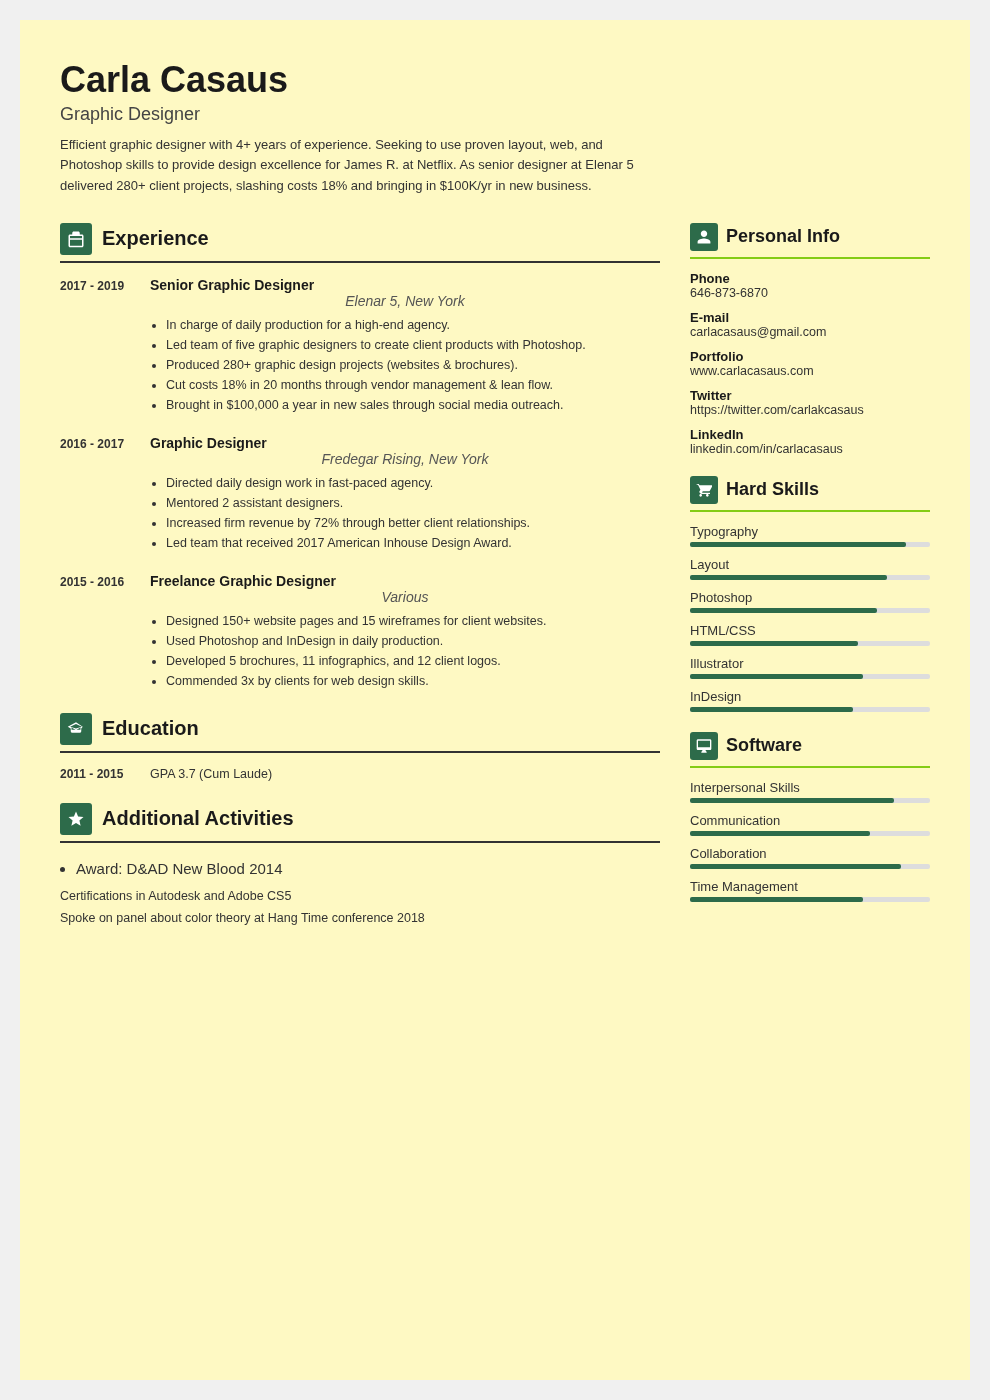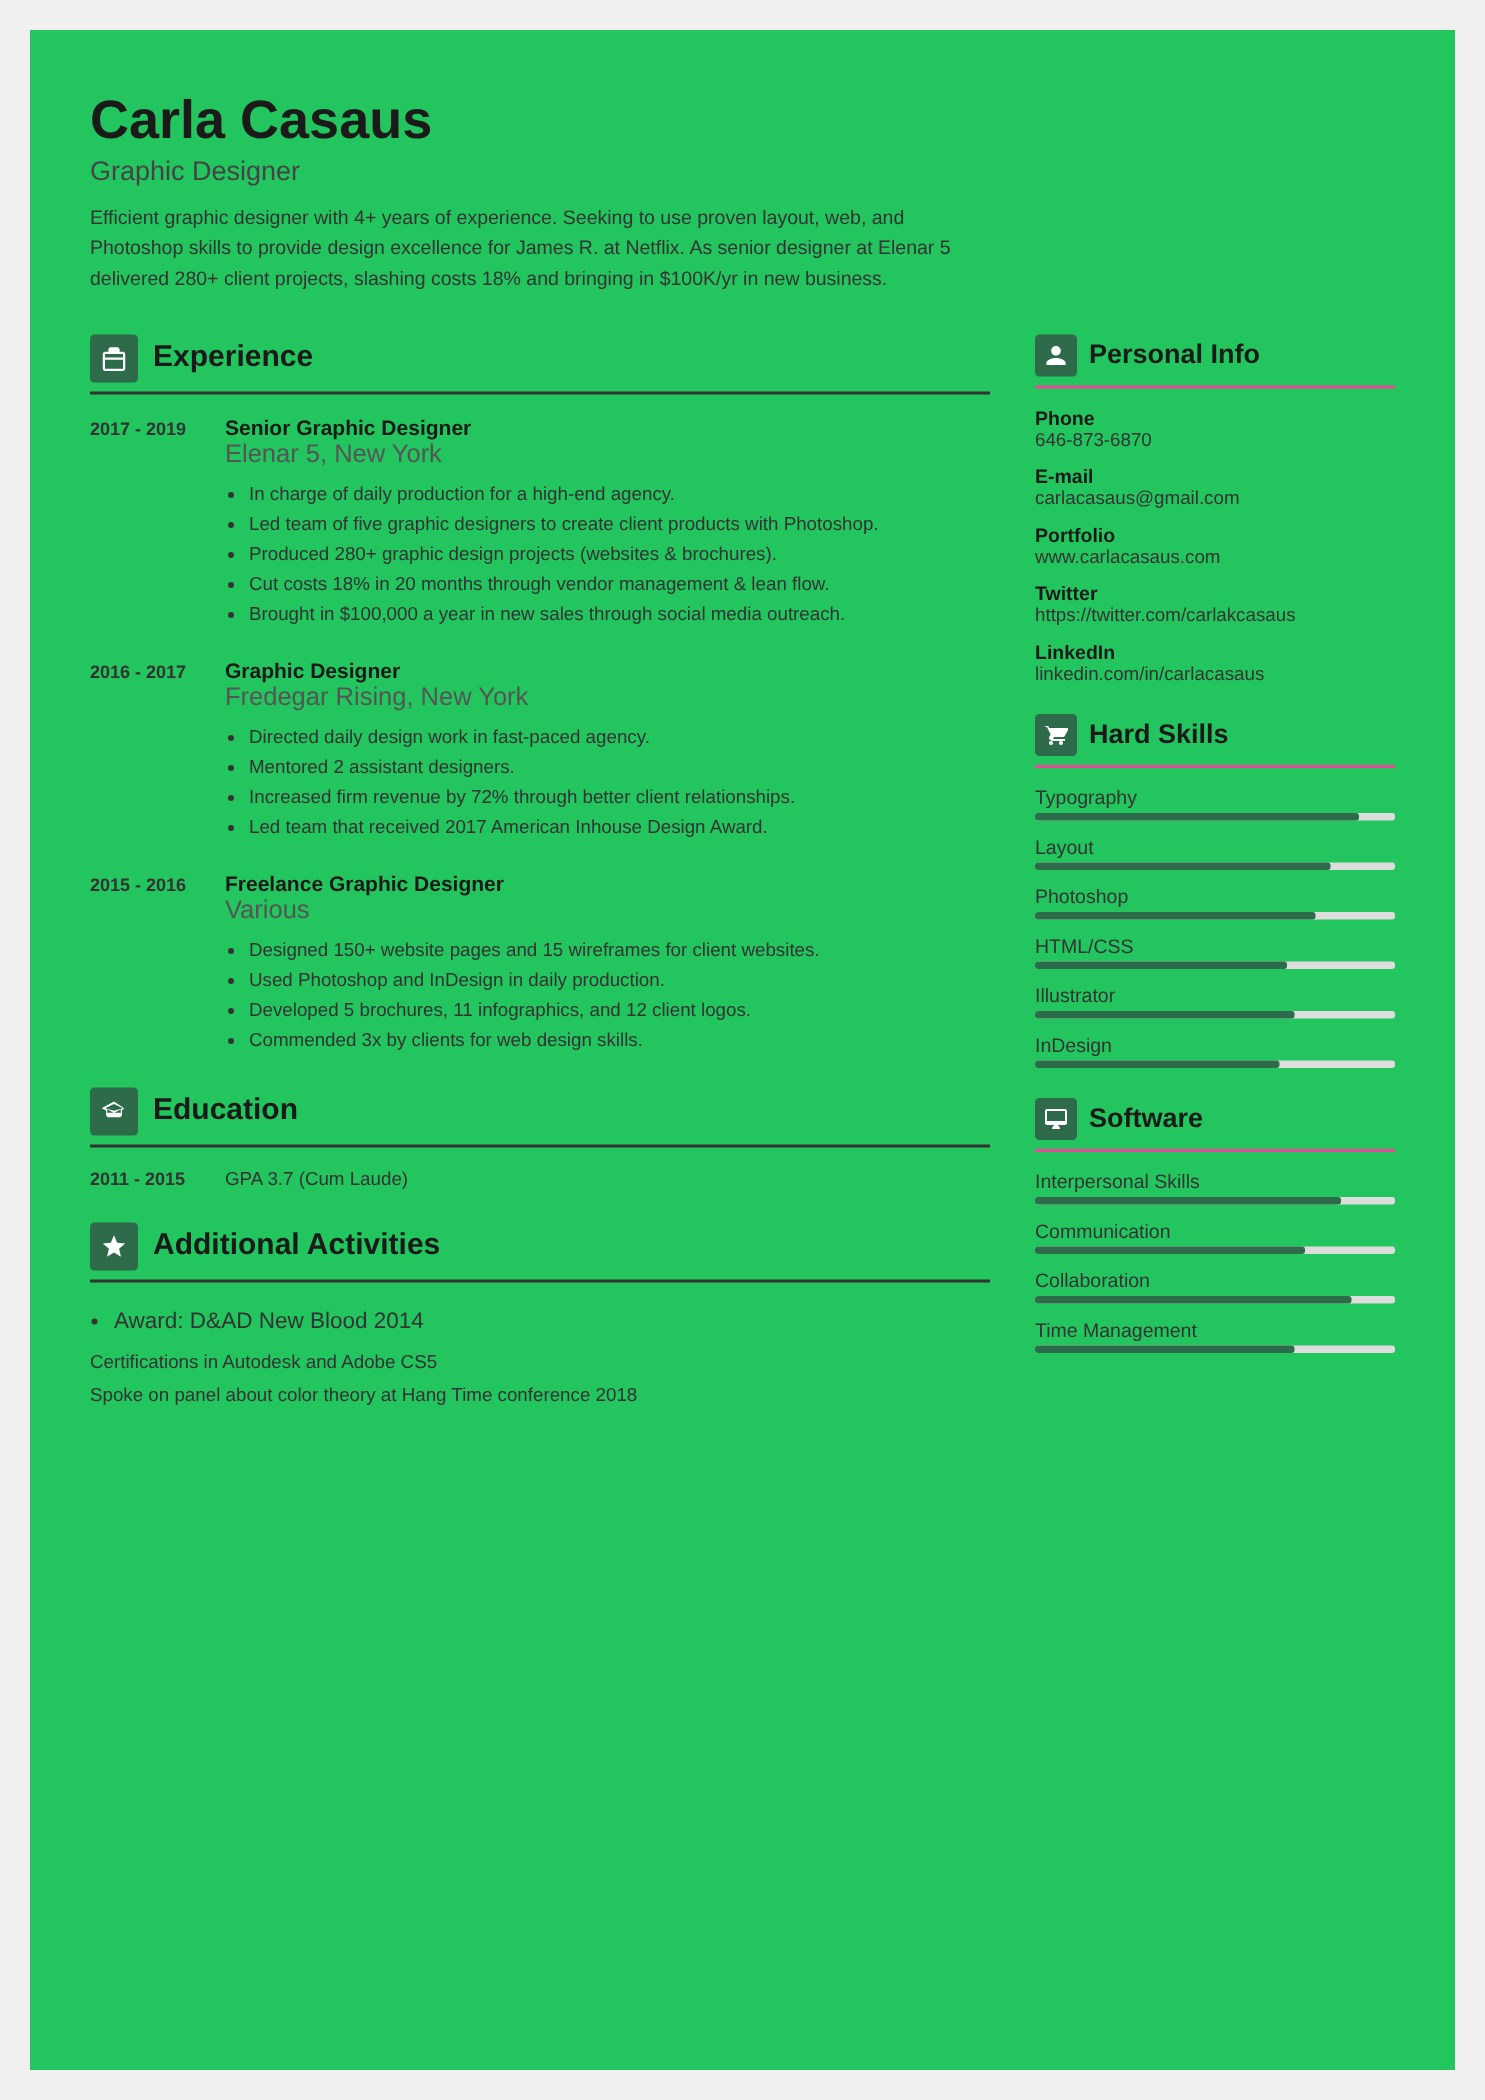--- a/index.html
+++ b/index.html
@@ -4,21 +4,21 @@
   <style>
     * { margin: 0; padding: 0; box-sizing: border-box; }
     body {
       font-family: Arial, Helvetica, sans-serif;
       background: #f0f0f0;
       display: flex;
       justify-content: center;
       padding: 20px;
     }
     .resume {
-      background: #22c55e;
+      background: #fef9c3;
       width: 950px;
       min-height: 1360px;
       padding: 40px 40px 40px 40px;
       display: flex;
       flex-direction: column;
     }
     .header {
       margin-bottom: 16px;
     }
     .header-name {
@@ -98,23 +98,25 @@
     }
     .exp-body {
       flex: 1;
     }
     .exp-role {
       font-size: 14px;
       font-weight: bold;
       color: #1a1a1a;
     }
     .exp-company {
-      font-size: 17px;
+      font-size: 14px;
       color: #555;
+      font-style: italic;
       margin-bottom: 6px;
+      text-align: center;
     }
     .exp-bullets {
       list-style: disc;
       padding-left: 16px;
     }
     .exp-bullets li {
       font-size: 12.5px;
       color: #333;
       line-height: 1.6;
     }
@@ -161,21 +163,21 @@
     }
 
     
     .right-section {
       margin-bottom: 20px;
     }
     .right-section-header {
       display: flex;
       align-items: center;
       gap: 8px;
-      border-bottom: 2px solid #ec4899;
+      border-bottom: 2px solid #84cc16;
       padding-bottom: 6px;
       margin-bottom: 12px;
     }
     .right-section-icon {
       width: 28px;
       height: 28px;
       background: #2d6b4a;
       display: flex;
       align-items: center;
       justify-content: center;

